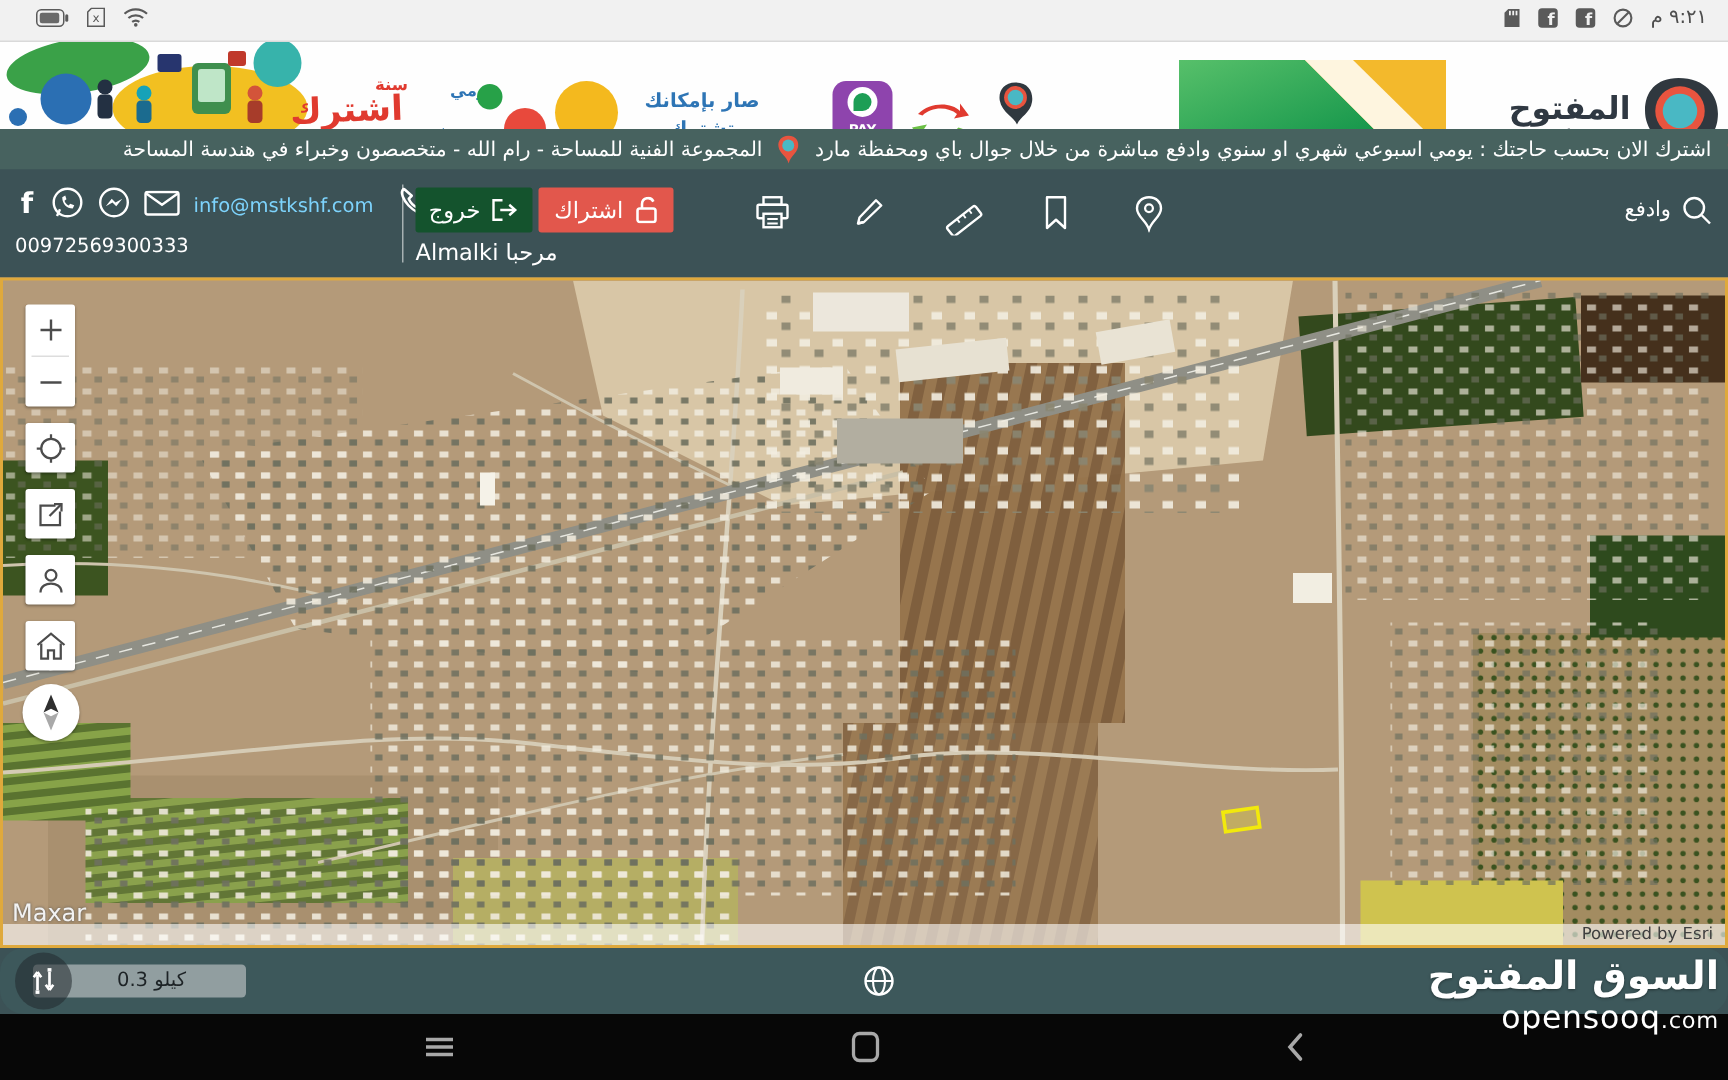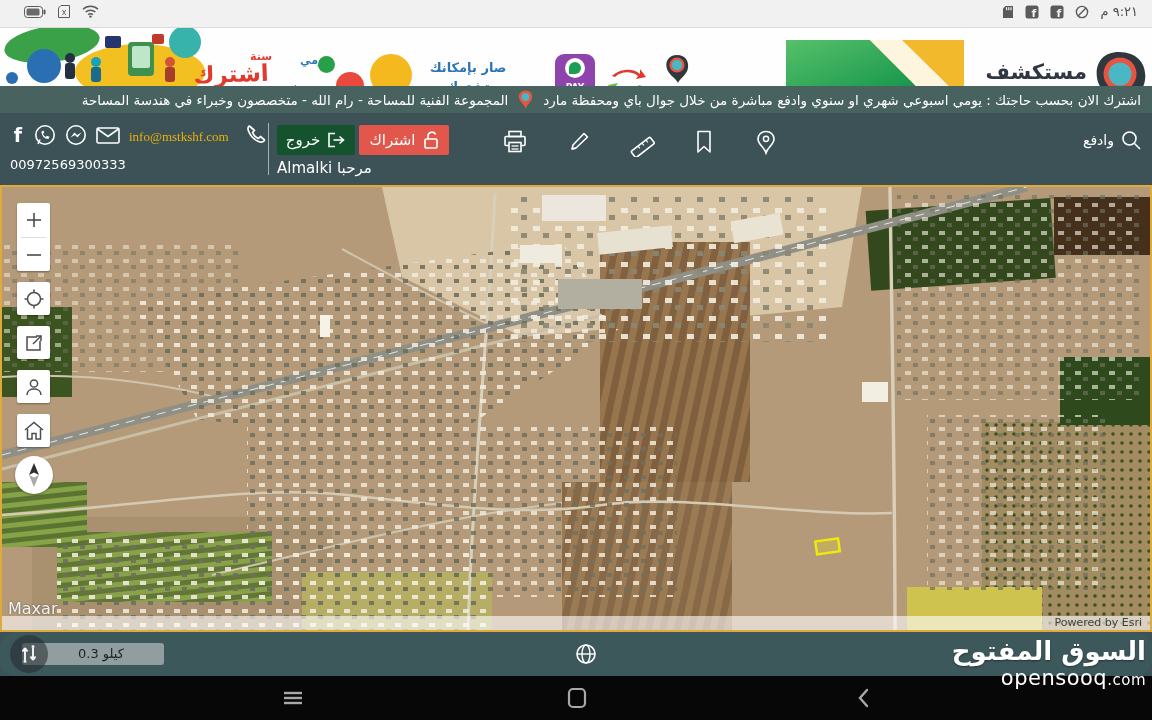--- a/index.html
+++ b/index.html
@@ -36,21 +36,21 @@
   .brand-dot { color:#e8543f; }
   .bigpin { position:absolute; left:1092px; top:22px; }
 
   
   .ticker { position:absolute; top:86px; left:0; width:100%; height:27px; background:#47625f; color:#fff; overflow:hidden; }
   .ticker-inner { position:absolute; right:-14px; top:0; height:27px; display:flex; direction:rtl; align-items:center; gap:10px; white-space:nowrap; font-size:13.5px; }
 
   
   .toolbar { position:absolute; top:113px; left:0; width:100%; height:72px; background:#3c5256; color:#fff; }
   .contact-row { position:absolute; left:12px; top:10px; display:flex; align-items:center; gap:9px; }
-  .email { font-size:13px; color:#eab308;font-family:Liberation Serif, serif; }
+  .email { font-size:13px; color:#7dd3fc; }
   .phone-number { position:absolute; left:10px; top:44px; font-size:13px; color:#fff; }
   .tb-divider { position:absolute; left:268px; top:10px; width:1px; height:52px; background:rgba(255,255,255,0.55); }
   .btn { position:absolute; top:12px; height:30px; border:none; border-radius:2px; color:#fff; font-size:15px; font-family:"DejaVu Sans",sans-serif; display:flex; align-items:center; justify-content:center; gap:7px; cursor:pointer; }
   .btn-logout { left:277px; width:78px; background:#14532d; }
   .btn-subscribe { left:359px; width:90px; background:#e2574c; }
   .welcome { position:absolute; left:277px; top:46px; font-size:15px; color:#fff; direction:rtl; }
   .tool-ic { position:absolute; top:16px; width:26px; height:26px; color:#fff; cursor:pointer; }
   .search-box { position:absolute; right:10px; top:16px; display:flex; align-items:center; gap:6px; color:#fff; cursor:pointer; }
   .search-label { font-size:14px; }
 
@@ -207,21 +207,21 @@
             <stop offset="0" stop-color="#57c06a"></stop>
             <stop offset="1" stop-color="#0a8f46"></stop>
           </linearGradient>
         </defs>
       <polygon points="4,2 88,2 148,62 4,62" fill="url(#grn)"></polygon>
       <polygon points="88,2 182,2 182,62 148,62" fill="#f3b92c"></polygon>
       <polygon points="88,2 120,2 181,62 148,62" fill="#fff" opacity="0.85"></polygon>
     </svg>
 
     <div class="brand">
-      <div class="brand-name">مستكشف</div>
+      <div class="brand-name">المفتوح</div>
       <div class="brand-sub"><span>دوت</span> <span class="brand-dot">•</span><span>كوم</span></div>
 
     </div>
     <svg class="bigpin" width="58" height="64" viewBox="0 0 58 64">
       <path d="M27 2 C47 2 55 16 53 30 C51 45 36 50 31 62 C26 50 8 45 5 28 C3 14 10 2 27 2 Z" fill="#30383f"></path>
       <circle cx="28" cy="24" r="16.5" fill="#e8543f"></circle>
       <circle cx="28" cy="24" r="11.5" fill="#49b8c4"></circle>
     </svg>
   </div>
 

